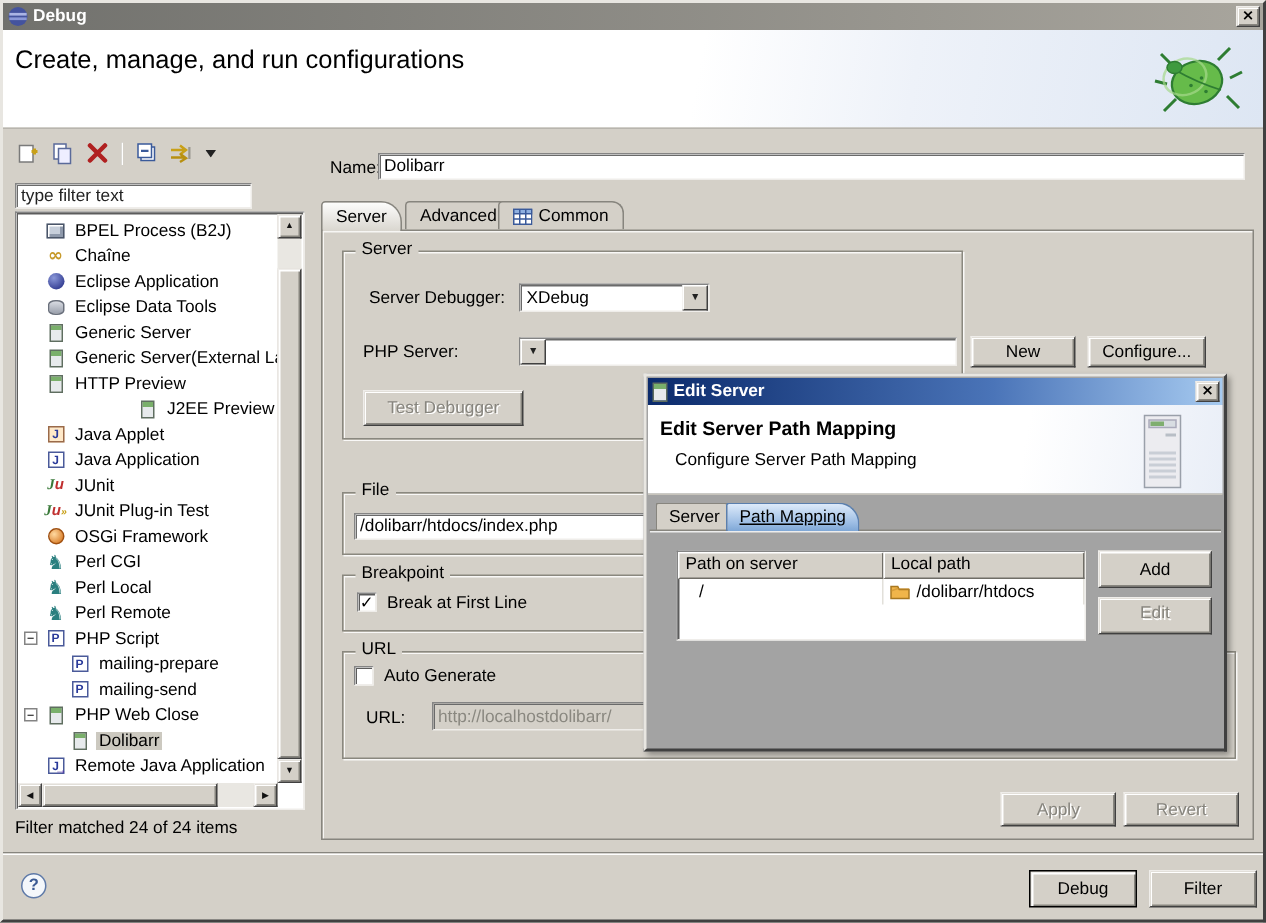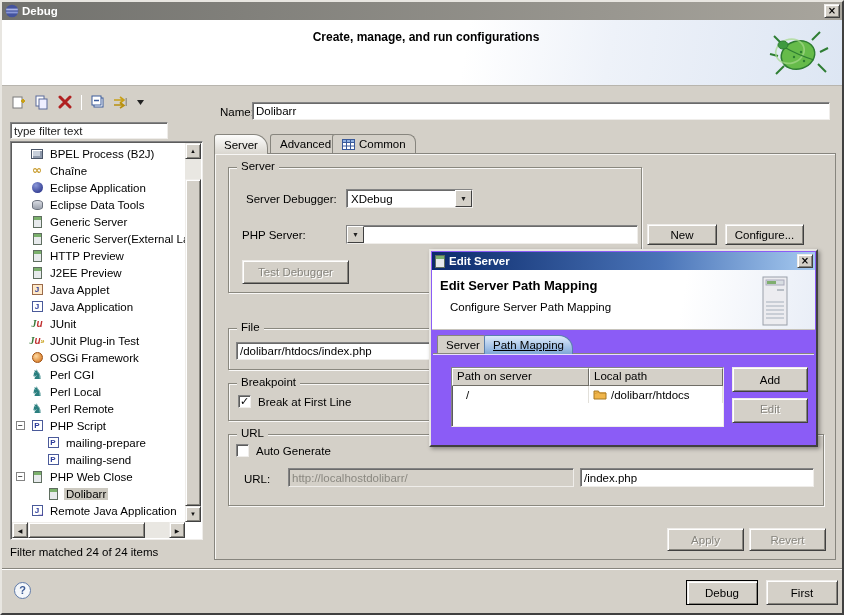--- a/index.html
+++ b/index.html
@@ -30,21 +30,21 @@
   .lbl{position:absolute;white-space:nowrap;}
   .helpc{position:absolute;width:17px;height:17px;border-radius:50%;border:1px solid #5f7aa8;color:#3b5a94;
          background:#f4f7fb;font:bold 11px/15px "Liberation Sans",sans-serif;text-align:center;}
 
   
   #titlebar{position:absolute;left:0;top:0;right:0;height:18px;background:linear-gradient(to right,#71716d,#a8a59d);
             display:flex;align-items:center;padding:0 2px;color:#fff;font-weight:bold;font-size:11.5px;}
   #titlebar .tclose{position:absolute;right:2px;top:2px;width:16px;height:14px;font:bold 10px/12px "DejaVu Sans",sans-serif;color:#000;}
   #banner{position:absolute;left:0;top:18px;right:0;height:66px;
           background:linear-gradient(100deg,#ffffff 55%,#eef2f9 72%,#dde6f3 100%);border-bottom:1px solid #b8b5ae;}
-  #banner h1{margin:0;padding:10px 0 0 8px;font-size:12px;font-weight:bold;color:#000;text-align:center;}
+  #banner h1{margin:0;padding:10px 0 0 8px;font-size:17px;font-weight:normal;color:#000;}
 
   
   #lefttoolbar{position:absolute;left:8px;top:90px;height:20px;display:flex;align-items:center;gap:5px;}
   .tbi{width:18px;height:17px;display:flex;align-items:center;justify-content:center;}
   .tsep{width:1px;height:15px;background:#9a988f;border-right:1px solid #fff;margin:0 2px;}
   #filterbox{left:8px;top:120px;width:158px;height:17px;color:#222;}
   #treebox{position:absolute;left:8px;top:139px;width:193px;height:399px;background:#fff;padding-left:40px;}
   #treerows{position:absolute;left:1px;top:1px;right:17px;bottom:17px;overflow:hidden;padding-top:2px;}
   .trow{display:flex;align-items:center;height:17px;white-space:nowrap;overflow:hidden;}
   .trow .tlabel{padding:0 2px;}
@@ -75,21 +75,21 @@
         box-shadow:inset 1px 1px 0 #fff, inset -1px -1px 0 #87857e;}
 
   
   .tab{position:absolute;height:19px;top:132px;background:#d4d0c8;border:1px solid #87857e;border-bottom:none;
        border-radius:3px 8px 0 0;display:flex;align-items:center;padding:0 9px;gap:4px;}
   .tab.active{background:linear-gradient(#fdfdfc,#d9d6cf);height:20px;border-radius:3px 14px 0 0;z-index:3;}
   #tabcontent{position:absolute;left:212px;top:151px;width:622px;height:407px;border:1px solid #87857e;
               box-shadow:inset 1px 1px 0 rgba(255,255,255,.8);}
 
   
-  #esd{position:absolute;left:427px;top:247px;width:389px;height:198px;background:#8b5cf6;z-index:20;
+  #esd{position:absolute;left:427px;top:247px;width:389px;height:252px;background:#a3a3a3;z-index:20;
        border:2px solid;border-color:#e8e6e1 #404040 #404040 #e8e6e1;box-shadow:2px 2px 4px rgba(0,0,0,.35);}
   #esd-title{position:absolute;left:1px;top:1px;right:1px;height:18px;
        background:linear-gradient(to right,#0b2a6b,#4a74b8 60%,#a6caf0);display:flex;align-items:center;gap:4px;
        padding:0 3px;color:#fff;font-weight:bold;}
   #esd-title .tclose{position:absolute;right:2px;top:2px;width:16px;height:14px;font:bold 10px/12px "DejaVu Sans",sans-serif;color:#000;}
   #esd-head{position:absolute;left:1px;top:19px;right:1px;height:60px;background:linear-gradient(100deg,#fff 65%,#e9eef7);
        border-bottom:1px solid #c6c3bb;}
   #esd-head .h1{position:absolute;left:8px;top:8px;font-size:13px;font-weight:bold;}
   #esd-head .h2{position:absolute;left:18px;top:31px;font-size:11.5px;}
   .etab{position:absolute;top:84px;height:19px;background:#d4d0c8;border:1px solid #87857e;border-bottom:none;
@@ -230,21 +230,21 @@
             <span class="i-server"></span>
           </span>
           <span class="tlabel">Generic Server(External La</span>
         </div>
         <div class="trow" style="padding-left: 18px;">
           <span class="ti">
             <span class="i-server"></span>
           </span>
           <span class="tlabel">HTTP Preview</span>
         </div>
-        <div class="trow" style="padding-left: 18px;">
+        <div class="trow" style="padding-left: 18px; justify-content: flex-end;">
           <span class="ti">
             <span class="i-server"></span>
           </span>
           <span class="tlabel">J2EE Preview</span>
         </div>
         <div class="trow" style="padding-left: 18px;">
           <span class="ti">
             <span class="i-box i-japplet">J</span>
           </span>
           <span class="tlabel">Java Applet</span>
@@ -402,21 +402,21 @@
   <span class="lbl" style="left:242px;top:471px;">URL:</span>
   <input class="field" disabled="" style="left: 286px; top: 466px; width: 286px; height: 19px;" value="http://localhostdolibarr/">
   <input class="field" style="left: 578px; top: 466px; width: 234px; height: 19px;" value="/index.php">
 
   <button class="btn disabled" style="left:665px;top:526px;width:77px;height:23px;">Apply</button>
   <button class="btn disabled" style="left:747px;top:526px;width:77px;height:23px;">Revert</button>
 
   <div id="footline"></div>
   <span class="helpc" style="left:12px;top:580px;">?</span>
   <button class="btn default" style="left:684px;top:578px;width:72px;height:25px;">Debug</button>
-  <button class="btn" style="left:764px;top:578px;width:72px;height:25px;">First</button>
+  <button class="btn" style="left:764px;top:578px;width:72px;height:25px;">Filter</button>
 
   <div id="esd">
     <div id="esd-title">
       <span class="i-server" style="width:10px;height:13px;"></span>
       <span>Edit Server</span>
       <button class="btn tclose">×</button>
     </div>
     <div id="esd-head">
       <div class="h1">Edit Server Path Mapping</div>
       <div class="h2">Configure Server Path Mapping</div>

